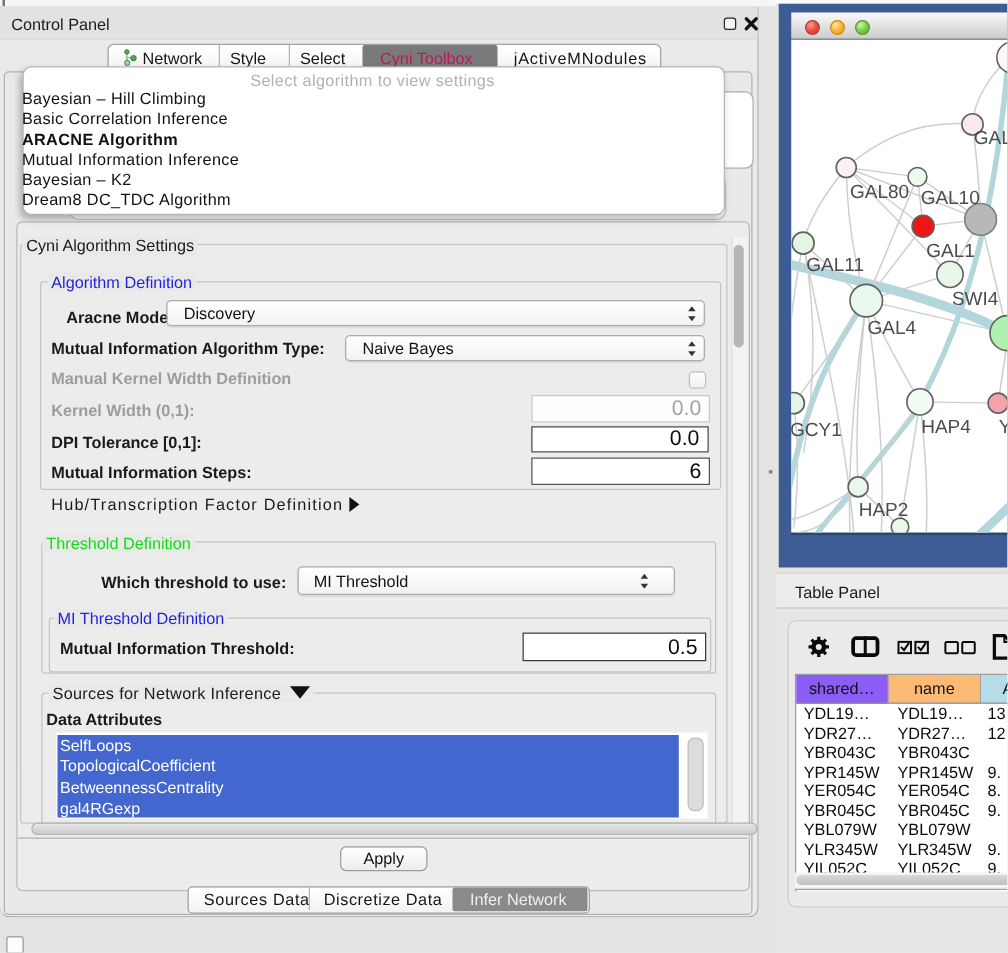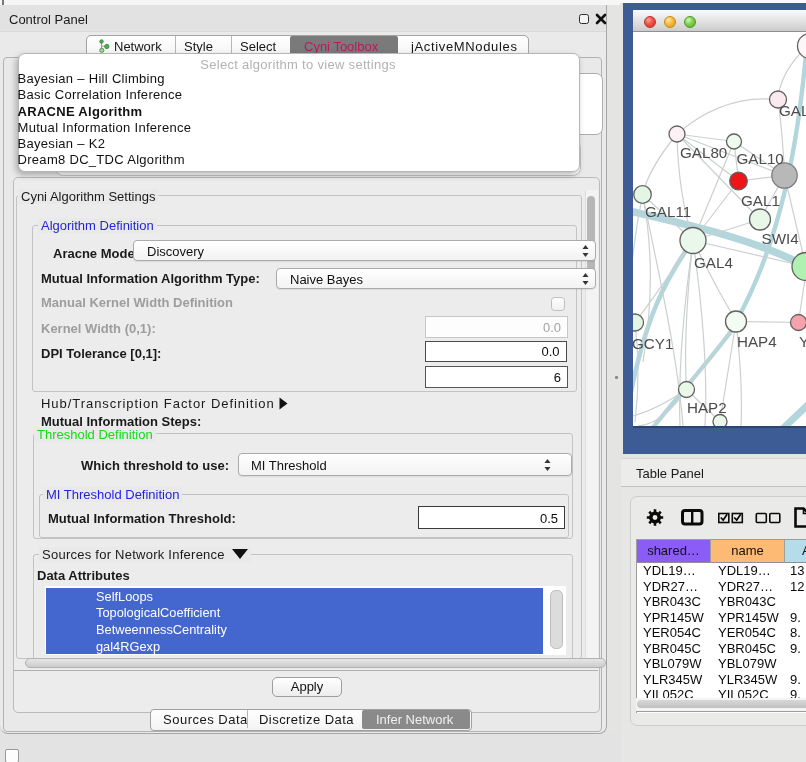--- a/index.html
+++ b/index.html
@@ -4,24 +4,24 @@
 <style>
 html,body{margin:0;padding:0;}
 body{width:806px;height:762px;position:relative;overflow:hidden;
   font-family:"Liberation Sans",sans-serif;background:#e4e4e2;}
 .abs{position:absolute;}
 .b13{font-size:13px;font-weight:bold;color:#1a1a1a;white-space:nowrap;}
 .r13{font-size:13px;color:#1a1a1a;white-space:nowrap;}
 .grp{position:absolute;border:1px solid #c3c3c3;border-radius:3px;}
 .gtitle{position:absolute;background:#e9e9e9;padding:0 3px;white-space:nowrap;font-size:13px;}
 .combo{position:absolute;background:linear-gradient(#ffffff,#f2f2f2);border:1px solid #ababab;
-  border-radius:4px;box-shadow:0 1px 1px rgba(0,0,0,0.08);padding-left:32px;}
+  border-radius:4px;box-shadow:0 1px 1px rgba(0,0,0,0.08);}
 .combo .ct{position:absolute;left:13px;top:50%;transform:translateY(-50%);font-size:13px;color:#111;white-space:nowrap;}
 .arr{position:absolute;right:6px;top:50%;transform:translateY(-50%);width:7px;height:12px;}
-.tf{position:absolute;background:#fff;font-size:13px;text-align:right;}
+.tf{position:absolute;background:#fff;font-size:17px;text-align:right;}
 .tf span{position:absolute;right:6px;top:50%;transform:translateY(-50%);}
 </style>
 </head>
 <body>
 
 <div class="abs" style="left:0;top:0;width:620px;height:5px;background:#f6f6f6;"></div>
 <div class="abs" style="left:2px;top:0;width:2px;height:5px;background:#777;"></div>
 
 <div class="abs" style="left:0;top:5px;width:606px;height:728px;background:#eaeaea;
   border-right:1px solid #a6a6a6;border-bottom:1px solid #a6a6a6;border-radius:0 0 8px 8px;"></div>
@@ -90,21 +90,21 @@
 <div class="abs b13" style="left:41px;top:321px;color:#9d9d9d;">Kernel Width (0,1):</div>
 <div class="tf" style="left:425px;top:316px;width:141px;height:20px;border:1px solid #c7c7c7;background:#fdfdfd;">
     <span style="color:#a3a3a3;">0.0</span>
   </div>
 
 <div class="abs b13" style="left:41px;top:346px;">DPI Tolerance [0,1]:</div>
 <div class="tf" style="left:424.5px;top:340.5px;width:140px;height:19px;border:1.5px solid #4a4a4a;">
     <span style="color:#0a0a0a;">0.0</span>
   </div>
 
-<div class="abs b13" style="left:41px;top:370px;margin-top:44px;">Mutual Information Steps:</div>
+<div class="abs b13" style="left:41px;top:370px;">Mutual Information Steps:</div>
 <div class="tf" style="left:425px;top:366px;width:141px;height:20px;border:1px solid #555;">
     <span style="color:#0a0a0a;">6</span>
   </div>
 
 <div class="abs r13" style="left:41px;top:396px;letter-spacing:0.95px;">Hub/Transcription Factor Definition</div>
 <svg class="abs" style="left:278px;top:397px;" width="11" height="13" viewBox="0 0 11 13">
     <path d="M1.5 0.5 L9.5 6.5 L1.5 12.5 Z" fill="#111"></path>
   </svg>
 
 <div class="grp" style="left:32.5px;top:433px;width:538px;height:104px;"></div>
@@ -124,21 +124,21 @@
 <div class="abs b13" style="left:48px;top:511px;">Mutual Information Threshold:</div>
 <div class="tf" style="left:418px;top:506px;width:145px;height:21px;border:1px solid #3a3a3a;">
     <span style="color:#0a0a0a;">0.5</span>
   </div>
 
 <div class="grp" style="left:32.5px;top:554px;width:538px;height:106px;"></div>
 <div class="gtitle" style="left:39px;top:547px;color:#1a1a1a;letter-spacing:0.25px;">Sources for Network Inference <span style="display:inline-block;width:0;height:0;border-left:8.5px solid transparent;border-right:8.5px solid transparent;border-top:10px solid #111;vertical-align:0px;margin-left:3px;"></span></div>
 <div class="abs b13" style="left:37px;top:568px;">Data Attributes</div>
 <div class="abs" style="left:44.5px;top:586px;width:521px;height:69px;background:#fff;"></div>
 <div class="abs" style="left:46px;top:587.5px;width:497px;height:66.5px;background:#4366cf;"></div>
-<div class="abs" style="left:48px;top:588.5px;width:480px;color:#fff;font-size:12.8px;line-height:16.7px;margin-left:48px;">SelfLoops<br>TopologicalCoefficient<br>BetweennessCentrality<br>gal4RGexp</div>
+<div class="abs" style="left:48px;top:588.5px;width:480px;color:#fff;font-size:12.8px;line-height:16.7px;">SelfLoops<br>TopologicalCoefficient<br>BetweennessCentrality<br>gal4RGexp</div>
 <div class="abs" style="left:549.5px;top:590px;width:11px;height:57px;background:#dcdcdc;border:1px solid #bdbdbd;border-radius:5.5px;"></div>
 
 <div class="abs" style="left:14px;top:669.5px;width:584px;height:1px;background:#b0b0b0;"></div>
 <div class="abs" style="left:272px;top:677px;width:68px;height:18px;background:linear-gradient(#ffffff,#ececec);
  border:1px solid #9e9e9e;border-radius:5px;text-align:center;font-size:13px;color:#111;line-height:18px;">Apply</div>
 
 <div class="abs" style="left:150px;top:709px;width:320px;height:20px;background:linear-gradient(#ffffff,#f3f3f3);
   border:1px solid #a0a0a0;border-radius:4px;"></div>
 <div class="abs r13" style="left:163px;top:712px;color:#161616;letter-spacing:0.5px;">Sources Data</div>
 <div class="abs" style="left:247px;top:710px;width:1px;height:18px;background:#b7b7b7;"></div>

